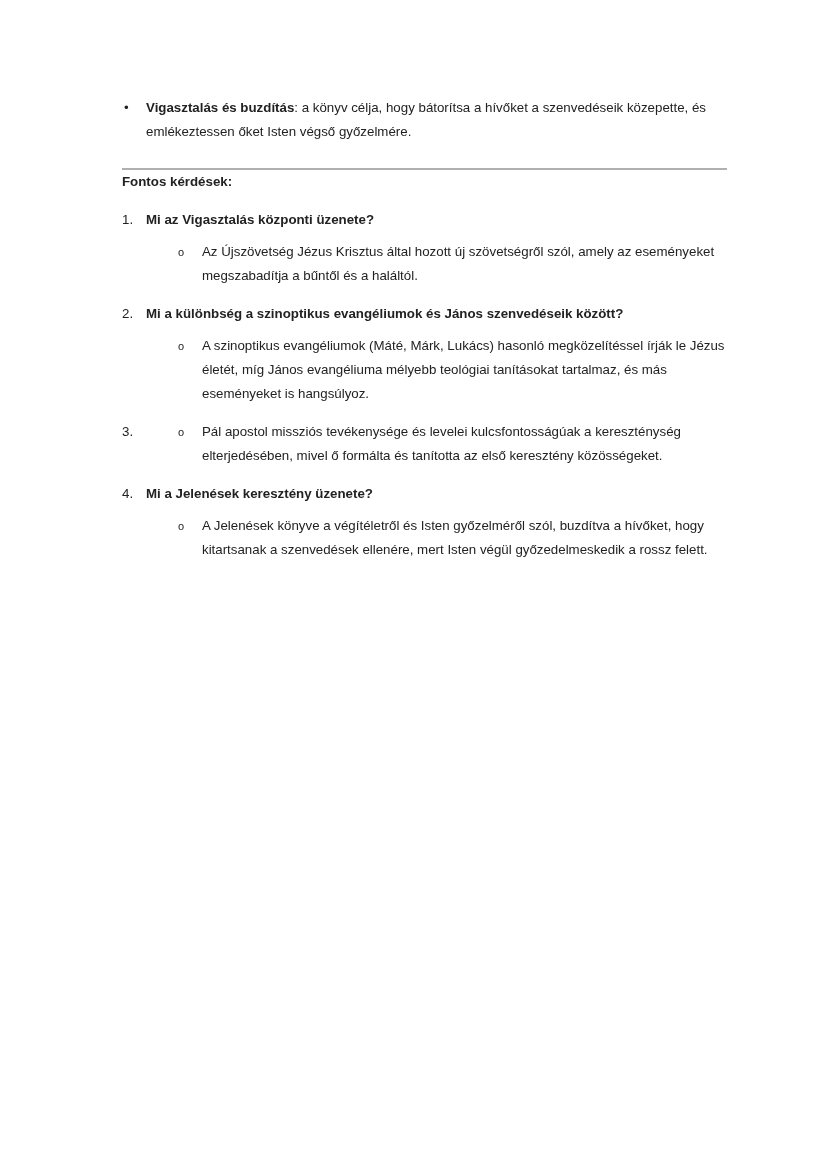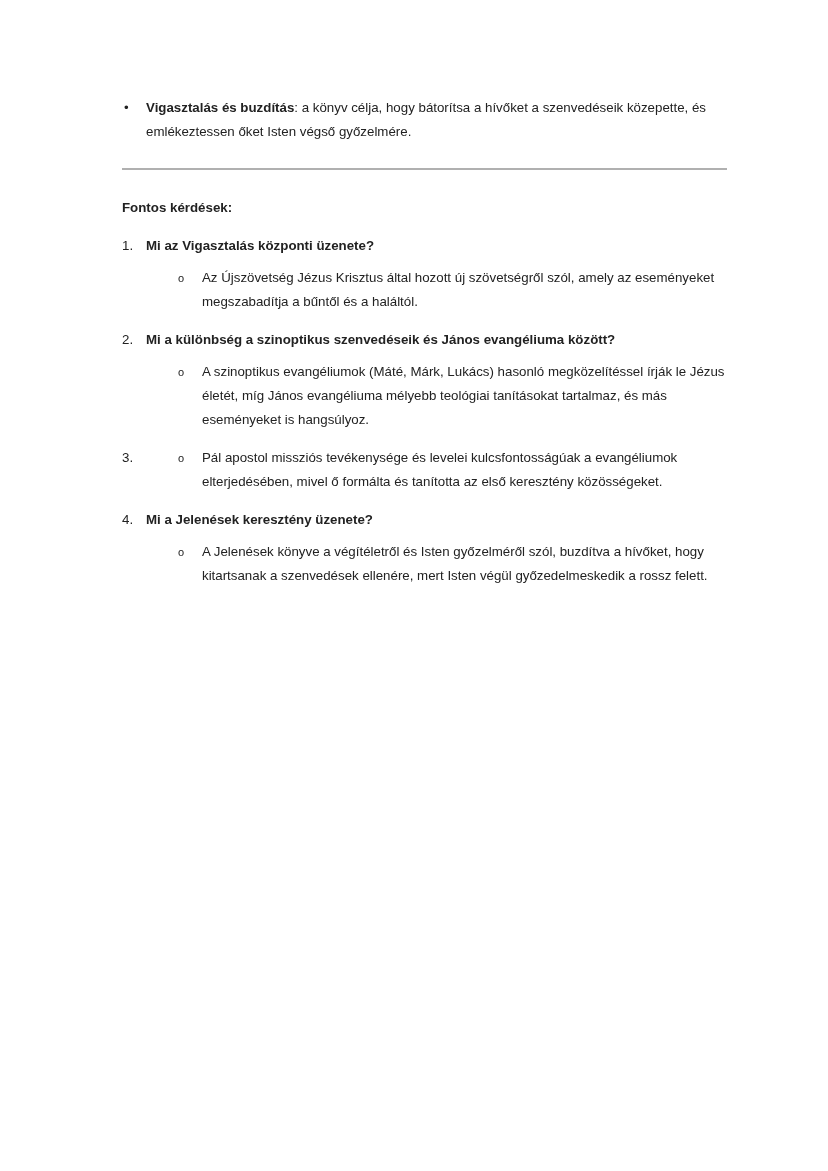--- a/index.html
+++ b/index.html
@@ -52,21 +52,20 @@
   .divider {
     margin: 24px 0 0 0;
     width: 605px;
     height: 2px;
     background: #b0b0b0;
     border: 0;
   }
 
   
   .section-heading {
-    margin-top: 26px;
     font-size: 13.3px;
     line-height: 24px;
     font-weight: bold;
     color: #222222;
   }
 
   
   .qa-list {
     list-style: none;
     margin: 0;
@@ -136,35 +135,35 @@
         </div>
         <div class="qa-answer">
           <span class="qa-answer-marker">o</span>
           <span>Az Újszövetség Jézus Krisztus által hozott új szövetségről szól, amely az eseményeket megszabadítja a bűntől és a haláltól.</span>
         </div>
       </li>
 
       <li class="qa-item">
         <div class="qa-question">
           <span class="qa-number">2.</span>
-          <span>Mi a különbség a szinoptikus szenvedéseik és János evangéliuma között?</span>
+          <span>Mi a különbség a szinoptikus evangéliumok és János szenvedéseik között?</span>
         </div>
         <div class="qa-answer">
           <span class="qa-answer-marker">o</span>
           <span>A szinoptikus evangéliumok (Máté, Márk, Lukács) hasonló megközelítéssel írják le Jézus életét, míg János evangéliuma mélyebb teológiai tanításokat tartalmaz, és más eseményeket is hangsúlyoz.</span>
         </div>
       </li>
 
       <li class="qa-item">
         <div class="qa-question">
           <span class="qa-number">3.</span>
         </div>
         <div class="qa-answer">
           <span class="qa-answer-marker">o</span>
-          <span>Pál apostol missziós tevékenysége és levelei kulcsfontosságúak a evangéliumok elterjedésében, mivel ő formálta és tanította az első keresztény közösségeket.</span>
+          <span>Pál apostol missziós tevékenysége és levelei kulcsfontosságúak a kereszténység elterjedésében, mivel ő formálta és tanította az első keresztény közösségeket.</span>
         </div>
       </li>
 
       <li class="qa-item">
         <div class="qa-question">
           <span class="qa-number">4.</span>
           <span>Mi a Jelenések keresztény üzenete?</span>
         </div>
         <div class="qa-answer">
           <span class="qa-answer-marker">o</span>

